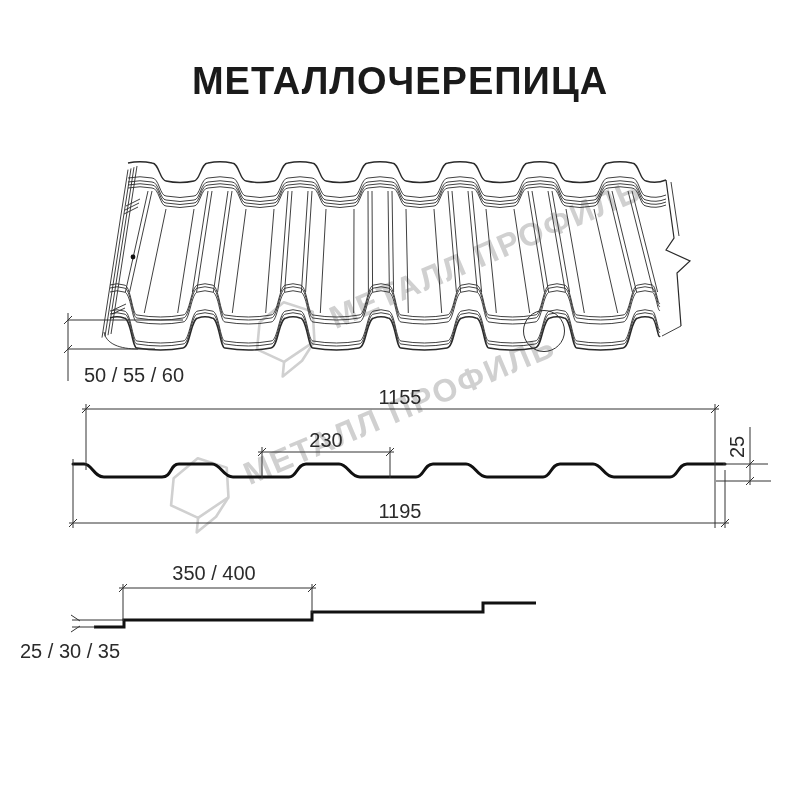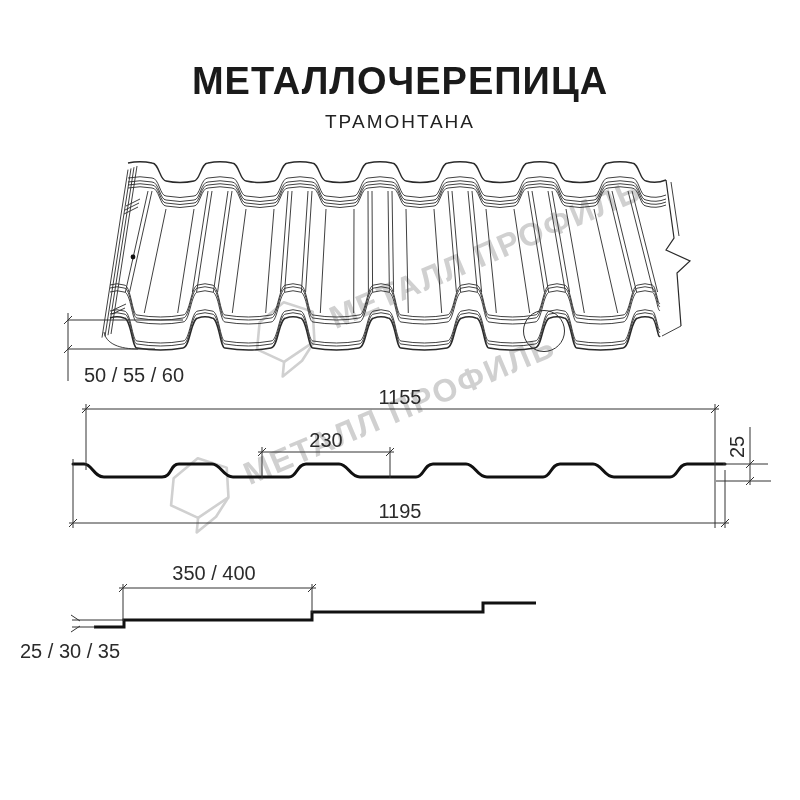--- a/index.html
+++ b/index.html
@@ -13,21 +13,20 @@
   .dimtxt{font-family:"Liberation Sans",sans-serif;font-size:20px;fill:#2b2b2b;}
   .wmtxt{font-family:"Liberation Sans",sans-serif;font-size:32px;font-weight:bold;
          letter-spacing:2px;fill:#c8c8c8;}
 </style>
 </head>
 <body>
 
 <div class="canvas">
 
   <div class="title">МЕТАЛЛОЧЕРЕПИЦА</div>
-  <div class="subtitle">ТРАМОНТАНА</div>
 
   <svg width="800" height="800" viewBox="0 0 800 800">
 
     <g opacity="0.85">
       <g transform="translate(256,352) rotate(-23)">
         <g fill="none" stroke="#c8c8c8" stroke-width="2.6" stroke-linejoin="round">
           <path d="M 2,-2 L 15,-26 L 45,-35 L 68,-15 L 58,13 L 22,20 Z"></path>
           <path d="M 22,20 L 15,33 L 39,26 L 58,13"></path>
         </g>
         <text class="wmtxt" x="82" y="10">МЕТАЛЛ ПРОФИЛЬ</text>

